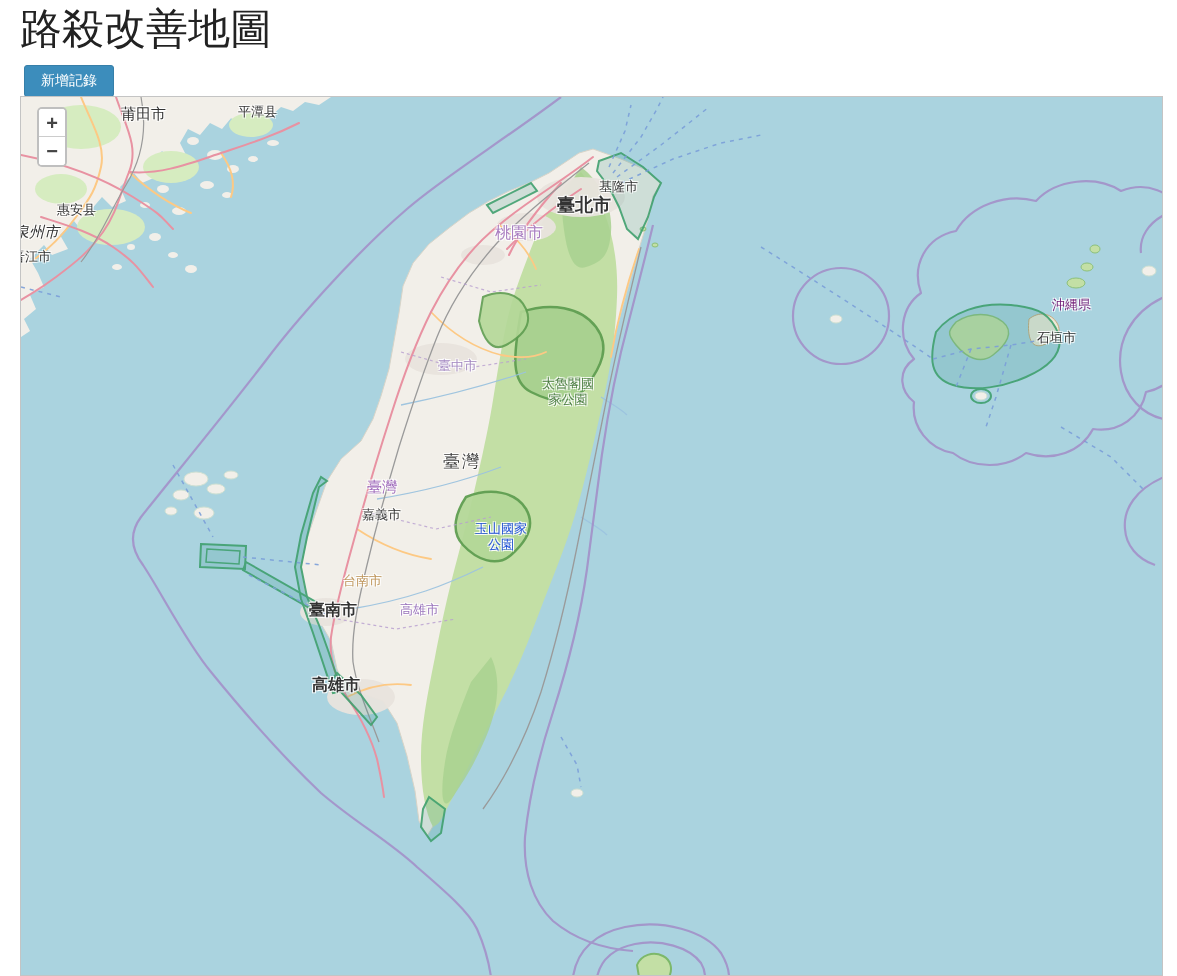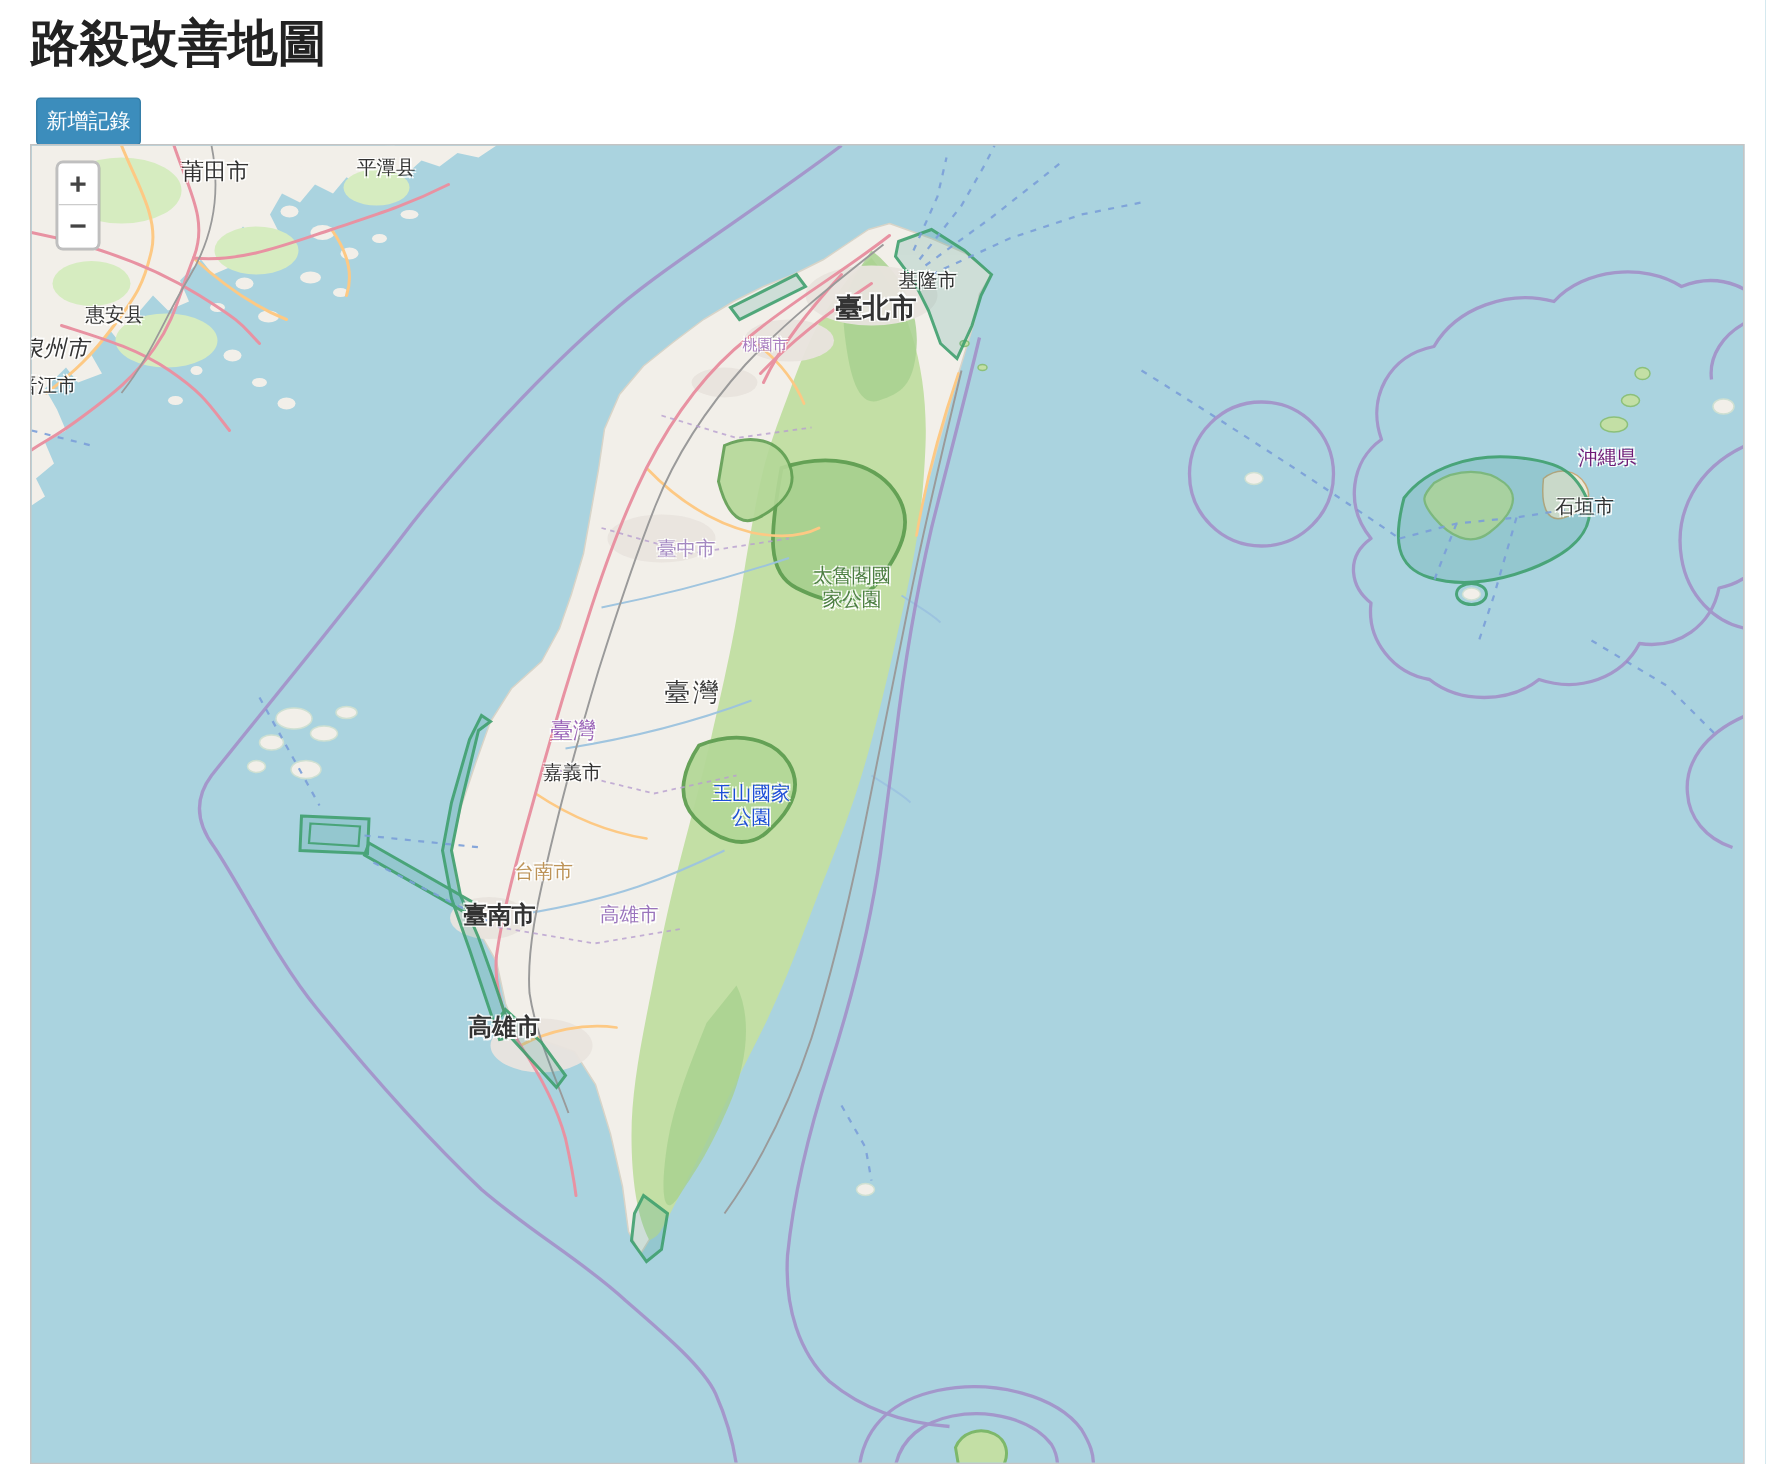--- a/index.html
+++ b/index.html
@@ -1,19 +1,19 @@
 <!DOCTYPE html>
 <html><head>
 <meta charset="utf-8">
 <style>
   * { box-sizing: border-box; }
   body { margin:0; background:#ffffff; font-family:"Liberation Sans", sans-serif; }
-  h1.page-title { margin:8px 0 0 20px; font-size:33px; line-height:42px; font-weight:700; color:#222; }
+  h1.page-title { margin:8px 0 0 20px; font-size:42px; line-height:42px; font-weight:400; color:#222; }
   .btn-add { display:inline-block; margin:15px 0 0 24px; background:#3c8dbc; border:1px solid #367fa9;
-             color:#fff; font-size:14px; padding:6px 6px; border-radius:3px; cursor:pointer;
+             color:#fff; font-size:14px; padding:6px 16px; border-radius:3px; cursor:pointer;
              font-family:"Liberation Sans", sans-serif; }
   .map-wrap { position:absolute; left:20px; top:96px; width:1143px; height:880px;
               background:#aad3df; overflow:hidden; border:1px solid #c4c4c4; }
   .map-wrap svg { position:absolute; left:0; top:0; }
   .lbl { position:absolute; white-space:nowrap; color:#333; z-index:5;
          text-shadow:-1px -1px 0 rgba(255,255,255,.9), 1px -1px 0 rgba(255,255,255,.9),
                      -1px 1px 0 rgba(255,255,255,.9), 1px 1px 0 rgba(255,255,255,.9); }
   .lbl.park { white-space:normal; text-align:center; line-height:1.2; }
   .zoomctl { position:absolute; left:16px; top:10px; z-index:10; width:30px;
              border:2px solid rgba(0,0,0,0.25); border-radius:5px; background:#fff; overflow:hidden; }
@@ -207,21 +207,21 @@
     <div class="zbtn">−</div>
   </div>
 
   <span class="lbl" style="left:100px;top:8px;font-size:15px;">莆田市</span>
   <span class="lbl" style="left:217px;top:6px;font-size:13px;">平潭县</span>
   <span class="lbl" style="left:36px;top:104px;font-size:13px;">惠安县</span>
   <span class="lbl" style="left:-7px;top:126px;font-size:15px;font-style:italic;">泉州市</span>
   <span class="lbl" style="left:-9px;top:151px;font-size:13px;">晋江市</span>
   <span class="lbl" style="left:578px;top:81px;font-size:13px;">基隆市</span>
   <span class="lbl" style="left:536px;top:96px;font-size:18px;font-weight:600;text-align:center;">臺北市</span>
-  <span class="lbl" style="left:474px;top:126px;font-size:10px;color:#a87cc0;">桃園市</span>
+  <span class="lbl" style="left:474px;top:126px;font-size:16px;color:#a87cc0;">桃園市</span>
   <span class="lbl" style="left:417px;top:260px;font-size:13px;color:#a489c2;">臺中市</span>
   <span class="lbl park" style="left:519px;top:279px;width:56px;font-size:13px;color:#4c7e42;">太魯閣國家公園</span>
   <span class="lbl" style="left:422px;top:353px;font-size:17px;color:#3a3a3a;letter-spacing:2px;">臺灣</span>
   <span class="lbl" style="left:346px;top:381px;font-size:15px;color:#9a63b8;">臺灣</span>
   <span class="lbl" style="left:341px;top:409px;font-size:13px;">嘉義市</span>
   <span class="lbl park" style="left:452px;top:424px;width:56px;font-size:13px;color:#1d4ed8;text-align:center;">玉山國家公園</span>
   <span class="lbl" style="left:322px;top:475px;font-size:13px;color:#bd9357;">台南市</span>
   <span class="lbl" style="left:288px;top:503px;font-size:16px;font-weight:600;">臺南市</span>
   <span class="lbl" style="left:379px;top:504px;font-size:13px;color:#9a74bd;">高雄市</span>
   <span class="lbl" style="left:291px;top:578px;font-size:16px;font-weight:600;">高雄市</span>

